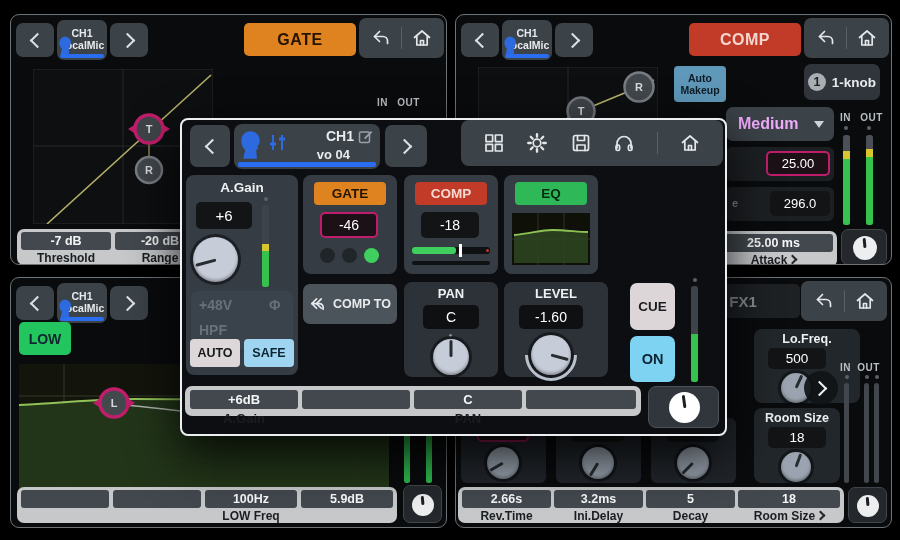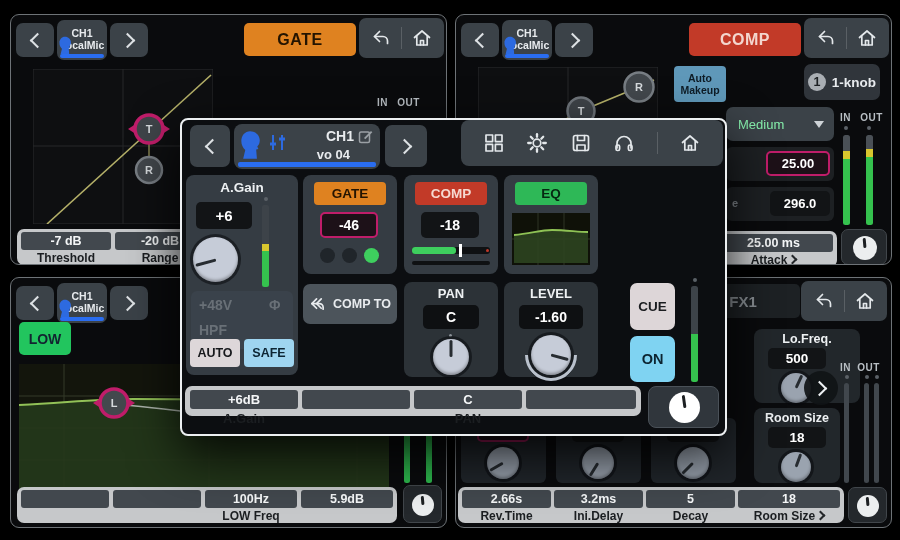--- a/index.html
+++ b/index.html
@@ -12,21 +12,21 @@
   .chan{flex-direction:column;line-height:1.1;font-weight:bold;font-size:10.5px;overflow:hidden;}
   .chan-underline{position:absolute;left:3px;right:3px;bottom:2px;height:4px;border-radius:2px;background:#2a6df0;}
   .chl{display:inline-block;width:9px;height:9px;border-left:2.5px solid #dde1e4;border-bottom:2.5px solid #dde1e4;transform:rotate(45deg);margin-left:4px;}
   .chr{display:inline-block;width:9px;height:9px;border-right:2.5px solid #dde1e4;border-bottom:2.5px solid #dde1e4;transform:rotate(-45deg);margin-right:4px;}
   .chr.sm{width:5px;height:5px;border-width:2px;border-color:#24272a;margin:0 0 0 2px;}
   .chr.wt{border-color:#eef1f3;}
   .vsep{width:1px;height:22px;background:#5a6065;}
   .strip{position:absolute;background:#c6c8ca;border-radius:7px;}
   .cellv{position:absolute;top:3px;height:18px;background:#42484e;border-radius:3px;color:#f4f6f7;font-size:12.5px;font-weight:bold;display:flex;align-items:center;justify-content:center;}
   .celll{position:absolute;top:22px;height:13px;color:#1b1e21;font-size:12px;font-weight:bold;display:flex;align-items:center;justify-content:center;}
-  .vbox{position:absolute;background:#121416;border-radius:5px;color:#fff;font-weight:bold;display:flex;align-items:center;justify-content:center;box-sizing:border-box;}
+  .vbox{position:absolute;background:#121416;border-radius:5px;color:#fff;font-weight:normal;display:flex;align-items:center;justify-content:center;box-sizing:border-box;}
   .vbox.mag{border:2px solid #c01d6a;background:#1d1118;}
   .card{position:absolute;background:#353c43;border-radius:8px;}
   .clabel{position:absolute;left:0;right:0;text-align:center;font-size:13.5px;font-weight:bold;color:#eef1f3;}
   .knob{position:absolute;border-radius:50%;background:#c6ccd8;box-shadow:0 0 0 3px rgba(8,10,12,.55), inset 0 -2px 3px rgba(0,0,0,.3);}
   .ptr{position:absolute;left:50%;top:50%;width:3px;height:46%;background:#272c31;border-radius:2px;transform-origin:top center;}
   .arc{position:absolute;inset:-6px;border:3px solid transparent;border-bottom-color:#b9c1cc;border-left-color:#b9c1cc;border-radius:50%;transform:rotate(-45deg);}
   .tkbox{position:absolute;background:#24282c;border:1px solid #41464b;border-radius:7px;box-sizing:border-box;}
   .tknob{position:absolute;border-radius:50%;background:#eceeef;}
   .tknob .ptr{background:#1d2023;height:42%;}
   .meter{position:absolute;border-radius:2.5px;}
@@ -134,21 +134,21 @@
     </svg>
     <div class="pill" style="left:218px;top:51px;width:52px;height:36px;background:#5f98b9;color:#0e1c26;font-size:10.5px;line-height:1.15;flex-direction:column;border-radius:4px;">
       <span>Auto</span>
         <span>Makeup</span>
     </div>
     <div class="btn" style="left:348px;top:49px;width:76px;height:36px;background:#30353b;gap:6px;">
       <span style="width:18px;height:18px;border-radius:50%;background:#a9aeb3;color:#1d2023;font-size:12.5px;font-weight:bold;display:flex;align-items:center;justify-content:center;">1</span>
       <span style="font-size:13.5px;font-weight:bold;">1-knob</span>
     </div>
     <div class="btn" style="left:270px;top:92px;width:108px;height:34px;justify-content:flex-start;padding-left:12px;">
-      <span style="font-size:13px;color:#86efac;font-weight:normal;">Medium</span>
+      <span style="font-size:16px;color:#f0abfc;font-weight:bold;">Medium</span>
       <i class="caret"></i>
     </div>
     <div class="abs" style="left:270px;top:132px;width:108px;height:34px;background:#1d2023;border-radius:6px;">
       <div class="vbox mag" style="right:4px;top:4px;width:64px;height:25px;font-size:13px;">25.00</div>
     </div>
     <div class="abs" style="left:270px;top:172px;width:108px;height:34px;background:#1d2023;border-radius:6px;">
       <span style="position:absolute;left:6px;top:10px;font-size:11px;color:#80868c;font-weight:bold;">e</span>
       <div class="vbox" style="right:4px;top:4px;width:60px;height:25px;font-size:13px;">296.0</div>
     </div>
     <div class="iolbl" style="left:384px;top:97px;"><span>IN</span> <span>OUT</span></div>
@@ -424,21 +424,21 @@
 
     <div class="card" style="left:222px;top:162px;width:94px;height:95px;background:#2c3237;">
       <div class="clabel" style="top:4px;font-size:13px;">PAN</div>
       <div class="vbox" style="left:19px;top:23px;width:56px;height:24px;font-size:14px;background:#0e1012;">C</div>
       <i class="mdot" style="left:45px;top:52px;background:#8d949a;width:3px;height:3px;"></i>
       <div class="knob" style="left:29px;top:57px;width:36px;height:36px;">
           <i class="ptr" style="transform:translateX(-50%) rotate(180deg);"></i>
         </div>
     </div>
 
-    <div class="card" style="left:322px;top:162px;width:94px;height:95px;background:#2c3237;">
+    <div class="card" style="left:322px;top:162px;width:104px;height:95px;background:#2c3237;">
       <div class="clabel" style="top:4px;font-size:13px;">LEVEL</div>
       <div class="vbox" style="left:15px;top:23px;width:64px;height:24px;font-size:14px;background:#0e1012;">-1.60</div>
       <div class="knob" style="left:27px;top:53px;width:40px;height:40px;">
           <i class="arc"></i>
           <i class="ptr" style="transform:translateX(-50%) rotate(285deg);"></i>
         </div>
     </div>
 
     <div class="pill" style="left:448px;top:163px;width:45px;height:47px;background:#ddd6d8;color:#1b1d20;font-size:13.5px;border-radius:7px;">CUE</div>
     <div class="pill" style="left:448px;top:216px;width:45px;height:46px;background:#7fd3f2;color:#0c2431;font-size:14.5px;border-radius:7px;">ON</div>

